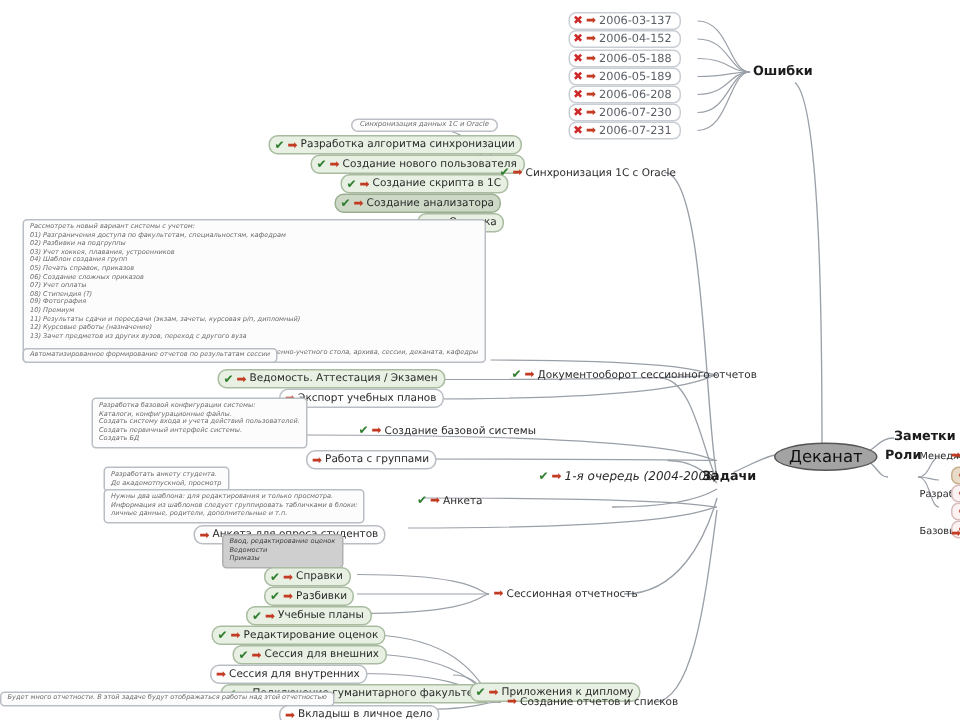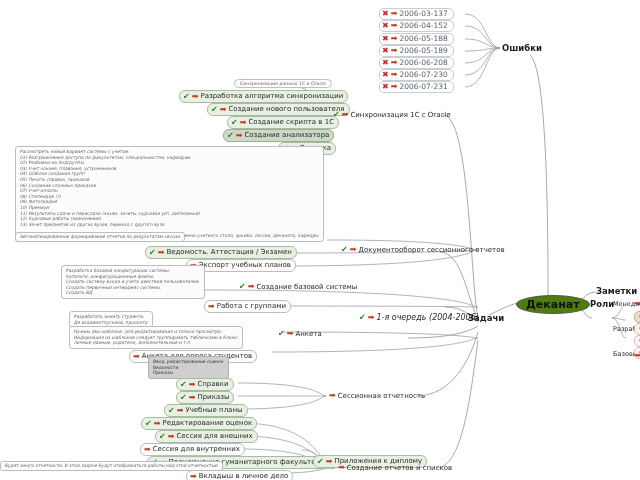--- a/index.html
+++ b/index.html
@@ -37,23 +37,23 @@
     padding:0px 5px 0px 2px;font-size:7.5px;line-height:10px;color:#5a5f66;
   }
   .err .ic-x{margin-right:0px;}
 
   
   .h1node{
     position:absolute;font-weight:bold;font-size:8.5px;color:#1c1c1c;
     white-space:nowrap;
   }
   .center{
-    position:absolute;font-weight:bold;font-size:11px;color:#111;
+    position:absolute;font-weight:normal;font-size:11px;color:#111;
     border:1px solid #555;border-radius:50%/50%;
-    padding:2px 9px;background:#4d7c0f;white-space:nowrap;
+    padding:2px 9px;background:#a3a3a3;white-space:nowrap;
   }
   .mid{
     position:absolute;font-size:8.5px;font-weight:bold;color:#1c1c1c;white-space:nowrap;
   }
 
   
   .note{
     position:absolute;border:1px solid #b9bdc4;border-radius:3px;background:#fcfcfc;
     padding:2px 4px;font-style:italic;font-size:4.4px;line-height:5.6px;color:#6a6a6a;
     white-space:pre;
@@ -287,21 +287,21 @@
 Ведомости
 Приказы</div>
   <div class="node box green" style="left:176px;top:378px;">
     <span class="ic ic-check">✔</span>
     <span class="ic ic-arrow">➡</span>
     <span class="lbl">Справки</span>
   </div>
   <div class="node box green" style="left:176px;top:391px;">
     <span class="ic ic-check">✔</span>
     <span class="ic ic-arrow">➡</span>
-    <span class="lbl">Приказы</span>
+    <span class="lbl">Разбивки</span>
   </div>
   <div class="node box green" style="left:164px;top:404px;">
     <span class="ic ic-check">✔</span>
     <span class="ic ic-arrow">➡</span>
     <span class="lbl">Учебные планы</span>
   </div>
   <div class="right-plain" style="left:329px;top:392px;">
     <span class="ic ic-arrow">➡</span>
     <span class="lbl">Сессионная отчетность</span>
   </div>

